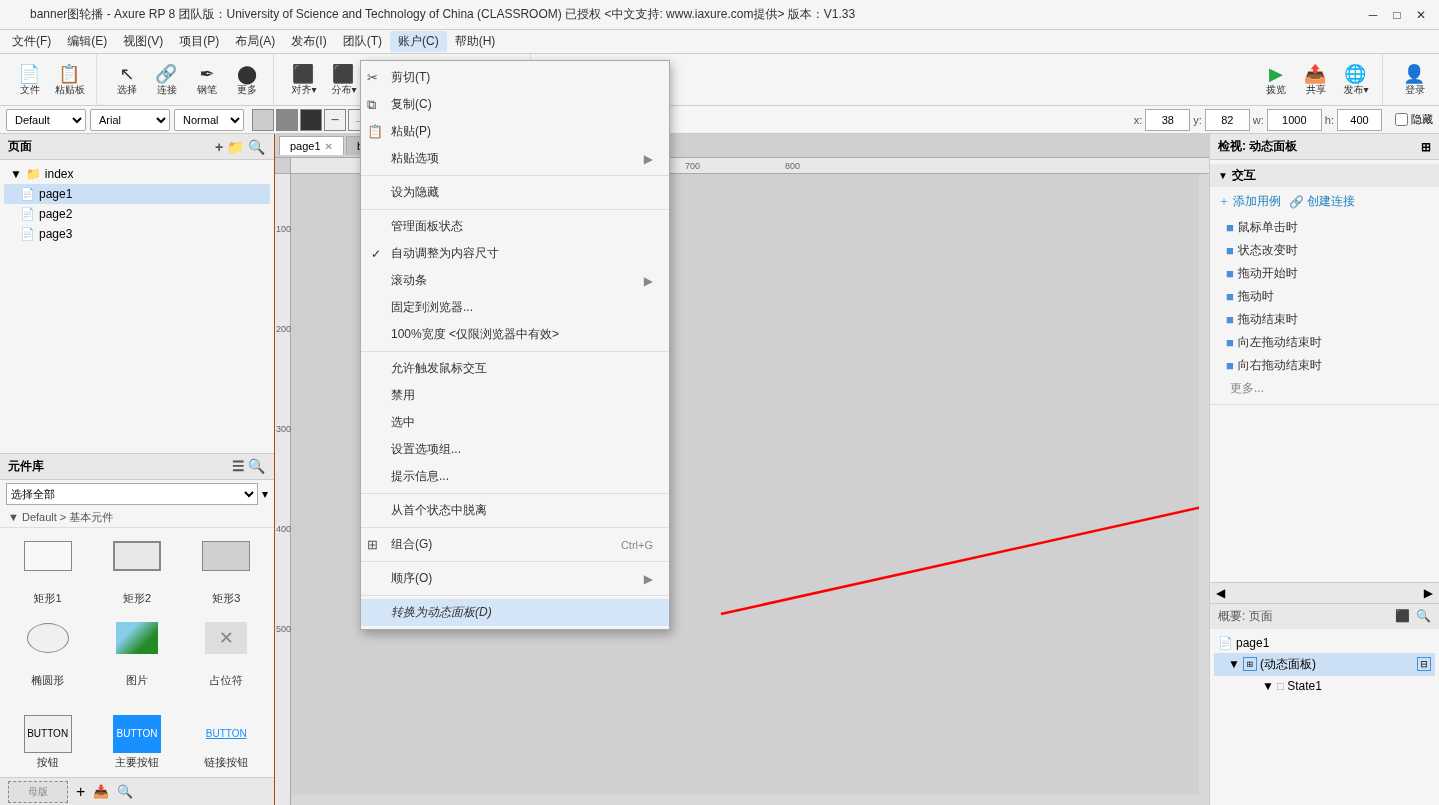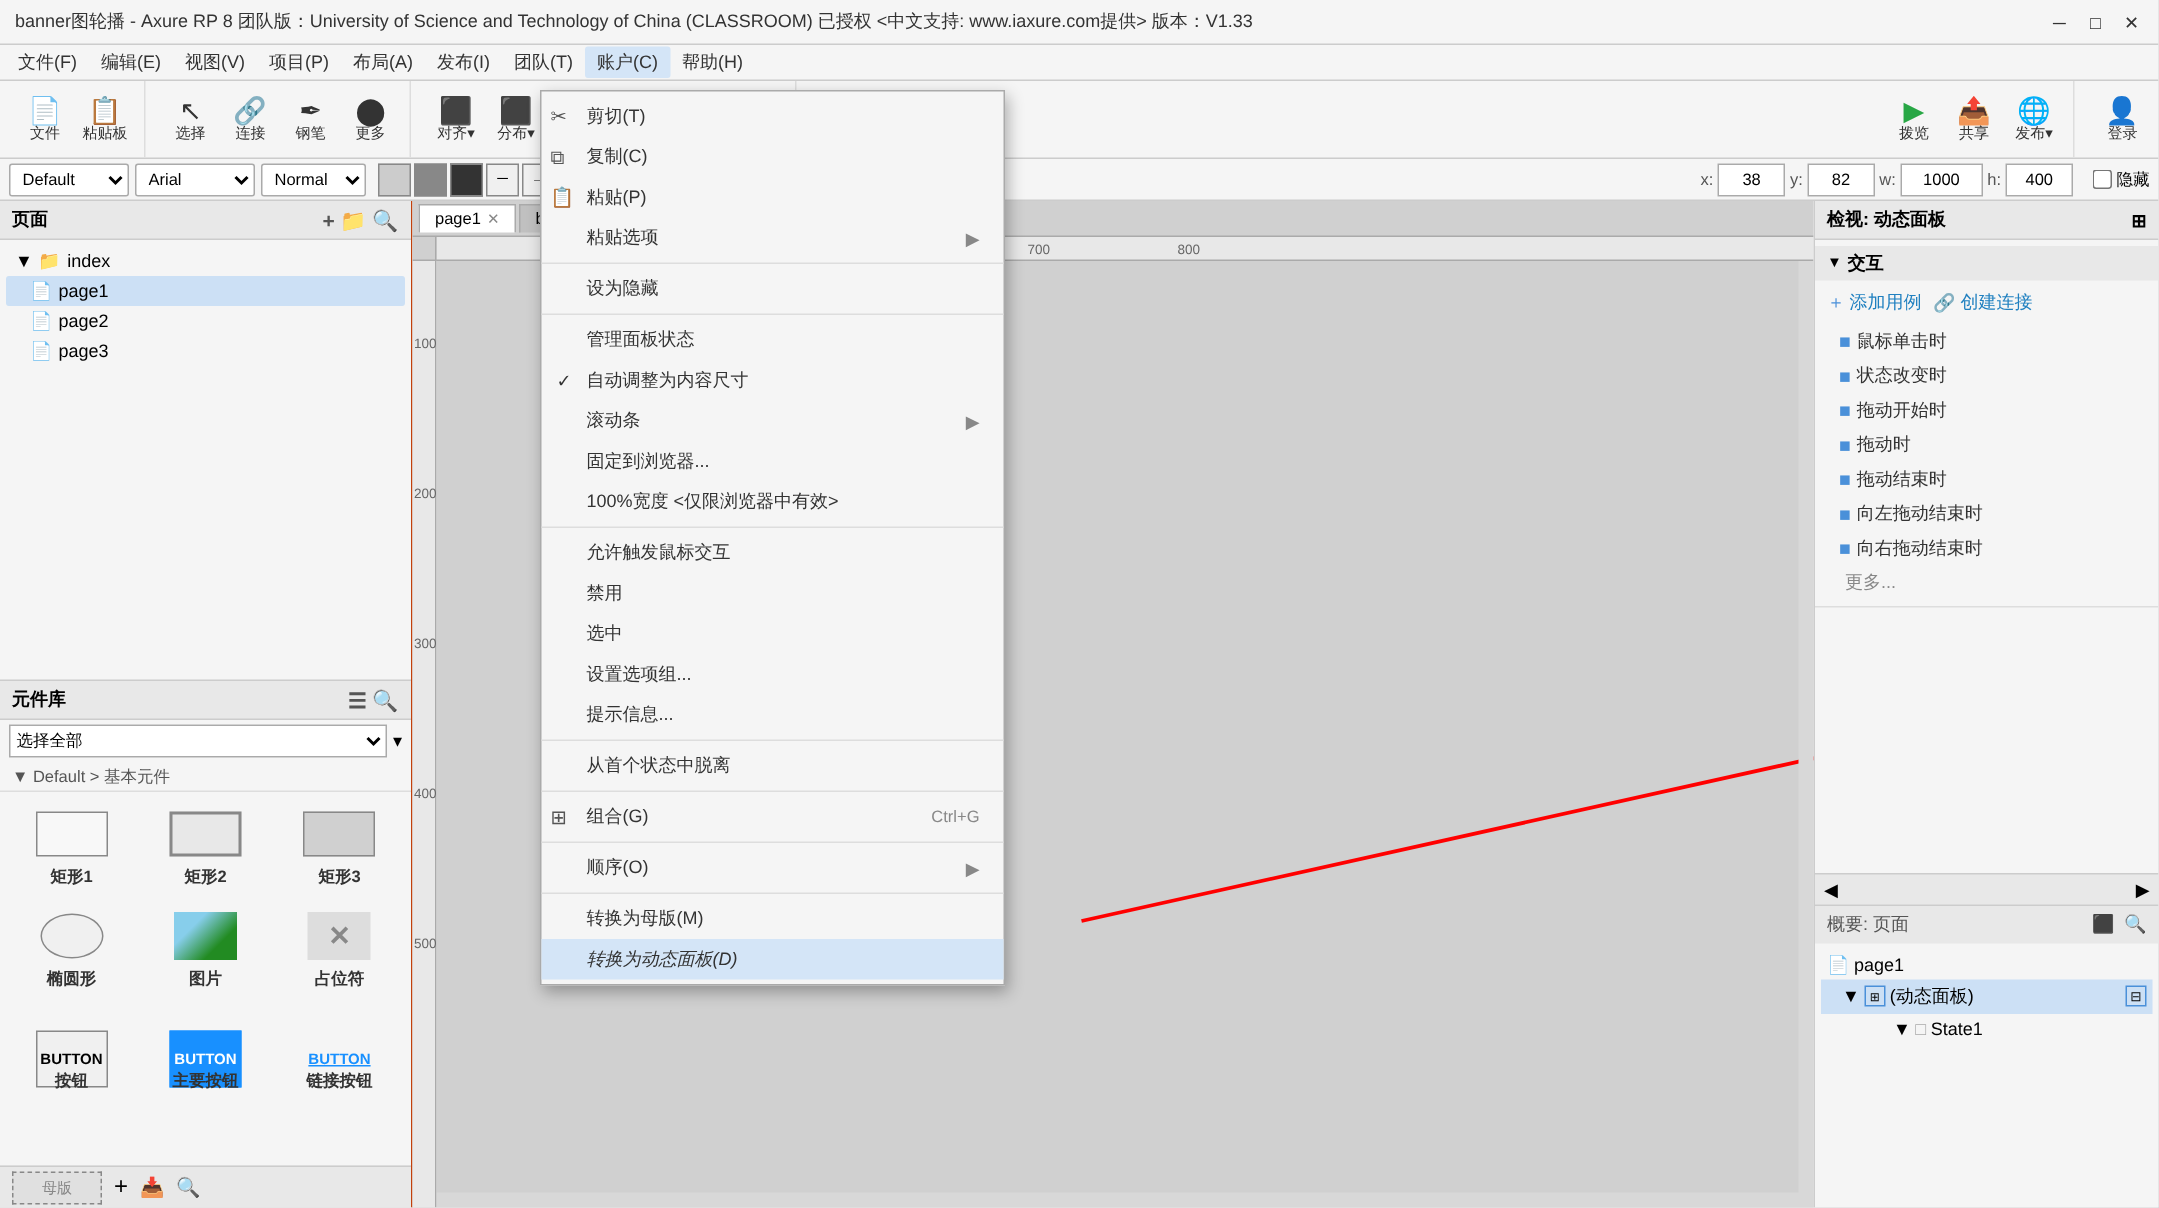--- a/index.html
+++ b/index.html
@@ -10,21 +10,21 @@
       background: #f5f5f5;
       border-bottom: 1px solid #ccc;
       height: 30px;
       display: flex;
       align-items: center;
       padding: 0 10px;
       font-size: 12px;
       color: #333;
       justify-content: space-between;
     }
-    #title-bar .title-text { flex: 1; }
+    #title-bar .title-text { flex: 1; margin-left: 20px; }
     #title-bar .window-controls { display: flex; gap: 8px; }
     #title-bar .win-btn { width: 16px; height: 16px; font-size: 12px; cursor: pointer; display: flex; align-items: center; justify-content: center; }
 
     
     #menu-bar {
       background: #f5f5f5;
       border-bottom: 1px solid #ccc;
       height: 24px;
       display: flex;
       align-items: center;
@@ -170,25 +170,24 @@
       display: grid;
       grid-template-columns: 1fr 1fr 1fr;
       gap: 6px;
       padding: 6px;
       overflow-y: auto;
     }
     .comp-item {
       display: flex;
       flex-direction: column;
       align-items: center;
-      gap: 3px;
+      gap: 17px;
       cursor: pointer;
       padding: 4px;
       border-radius: 3px;
-      font-weight: bold;
     }
     .comp-shape {
       width: 50px;
       height: 36px;
       display: flex;
       align-items: center;
       justify-content: center;
     }
     .comp-label { font-size: 11px; color: #333; }
 
@@ -956,19 +955,16 @@
     <span class="ctx-icon">⊞</span>
     <span>组合(G)</span>
     <span class="ctx-shortcut">Ctrl+G</span>
   </div>
   <div class="ctx-separator"></div>
   <div class="ctx-item">
     <span>顺序(O)</span>
     <span class="ctx-arrow">▶</span>
   </div>
   <div class="ctx-separator"></div>
-  <div class="ctx-item">
-    <span>转换为母版(M)</span>
-  </div>
   <div class="ctx-item highlighted">
     <span>转换为动态面板(D)</span>
   </div>
 </div>
 
 </body></html>

